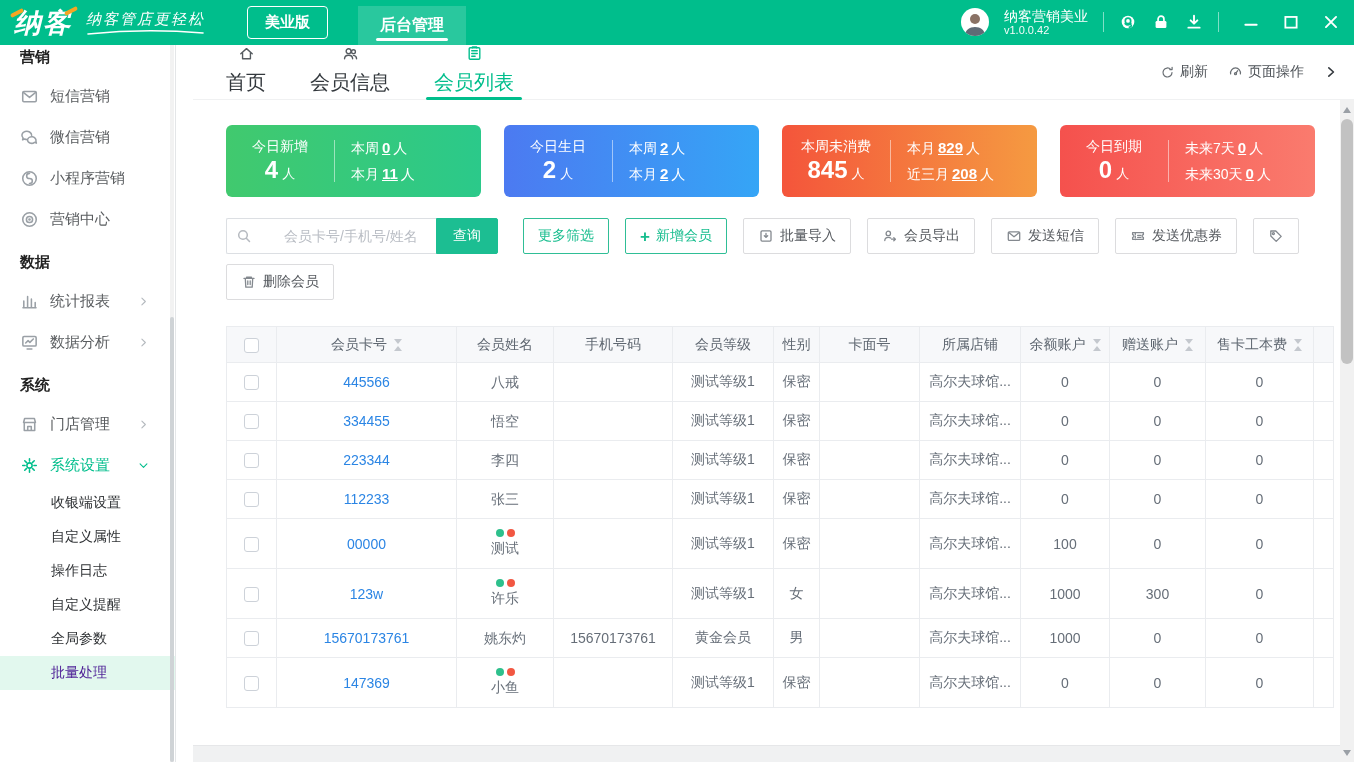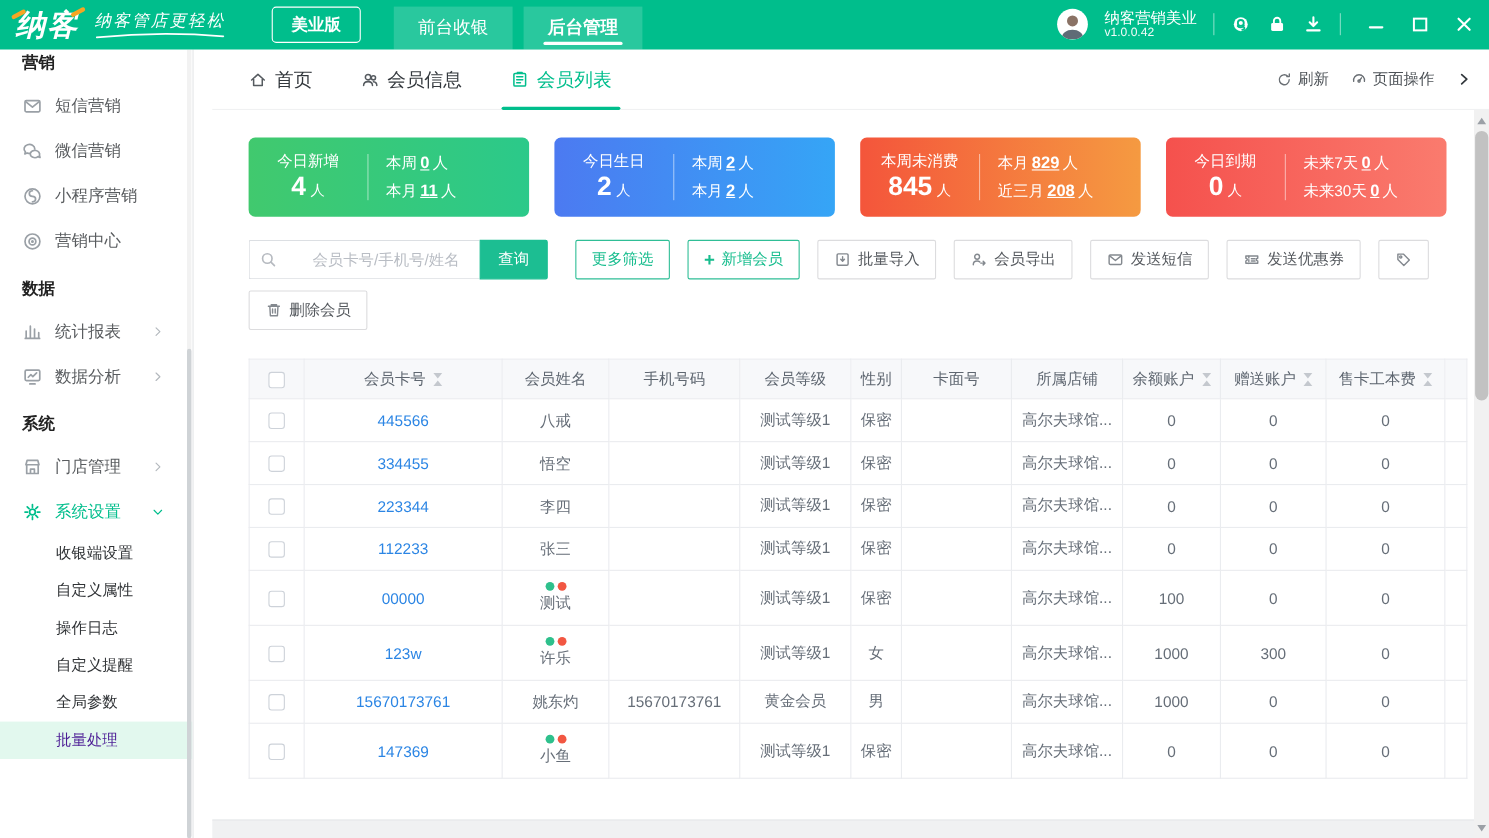--- a/index.html
+++ b/index.html
@@ -40,21 +40,21 @@
   .side-item.active .ic,.side-item.active .arr{color:#00BE8C;}
   .side-sub{height:34px;display:flex;align-items:center;padding-left:51px;color:#303336;font-size:14px;cursor:pointer;}
   .side-sub.active{background:#E2F8EE;color:#4c1d95;}
   .side-scroll{position:absolute;top:0;right:1px;width:4px;bottom:0;background:#f2f2f2;}
   .side-scroll .thumb{position:absolute;left:0;width:4px;top:38%;height:62%;background:#cfd3d6;border-radius:2px;}
   .ic svg{width:100%;height:100%;display:block;}
 
   
   .main{position:absolute;top:45px;left:193px;right:0;bottom:0;background:#fff;}
   .tabstrip{position:absolute;top:0;left:0;right:0;height:55px;background:#fff;border-bottom:1px solid #f0f1f2;display:flex;align-items:center;padding-left:33px;z-index:10;}
-  .ptab{display:flex;align-items:center;gap:7px;margin-right:44px;height:55px;color:#33383d;cursor:pointer;position:relative;font-size:17px;}
+  .ptab{display:flex;align-items:center;gap:7px;margin-right:44px;height:55px;color:#33383d;cursor:pointer;position:relative;font-size:20px;flex-direction:column;}
   .ptab .ic{width:17px;height:17px;color:#565b60;}
   .ptab.active{color:#00BE8C;}
   .ptab.active .ic{color:#00BE8C;}
   .ptab.active:after{content:"";position:absolute;left:-8px;right:-8px;bottom:0;height:3px;background:#00BE8C;border-radius:2px;}
   .strip-actions{margin-left:auto;display:flex;align-items:center;gap:20px;padding-right:16px;color:#4d5257;font-size:14px;}
   .saction{display:flex;align-items:center;gap:5px;cursor:pointer;}
   .saction .ic{width:15px;height:15px;color:#6a6f74;}
   .strip-arrow{width:14px;height:14px;color:#33383d;cursor:pointer;}
 
   .content{position:absolute;top:55px;left:0;right:14px;bottom:17px;background:#fff;padding-left:33px;overflow:hidden;}
@@ -120,21 +120,20 @@
   <div class="topbar">
     <div class="logo"><i class="a1"></i><i class="a2"></i><span>纳客</span></div>
     <div class="tagline">
       <span>纳客管店更轻松</span>
       <svg viewBox="0 0 120 10">
           <path d="M2 7 Q 60 1 118 6" fill="none" stroke="#fff" stroke-width="1.6" stroke-linecap="round"></path>
         </svg>
     </div>
     <div class="edition">美业版</div>
     <div class="htabs">
-      <div class="htab">前台收银</div>
       <div class="htab active">后台管理</div>
     </div>
     <div class="topbar-right">
       <span class="avatar">
           <svg viewBox="0 0 28 28" width="28" height="28">
             <circle cx="14" cy="11" r="5" fill="#8a7265"></circle>
             <path d="M4 28c0-6 4.5-9 10-9s10 3 10 9z" fill="#5f6b76"></path>
           </svg>
         </span>
       <div class="userbox">

